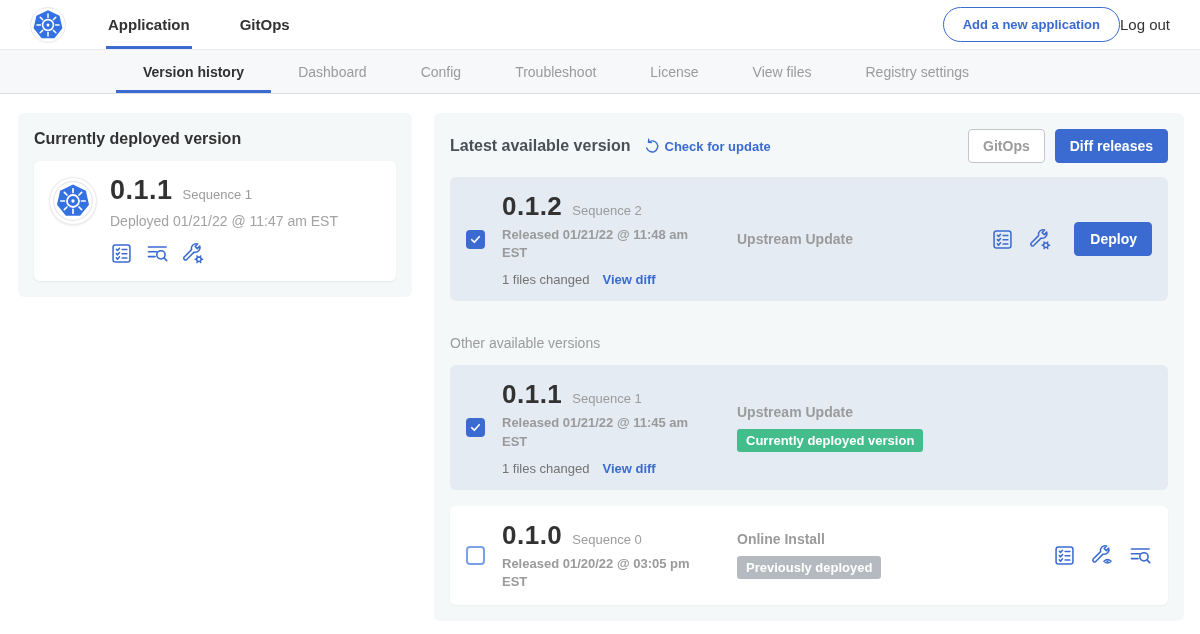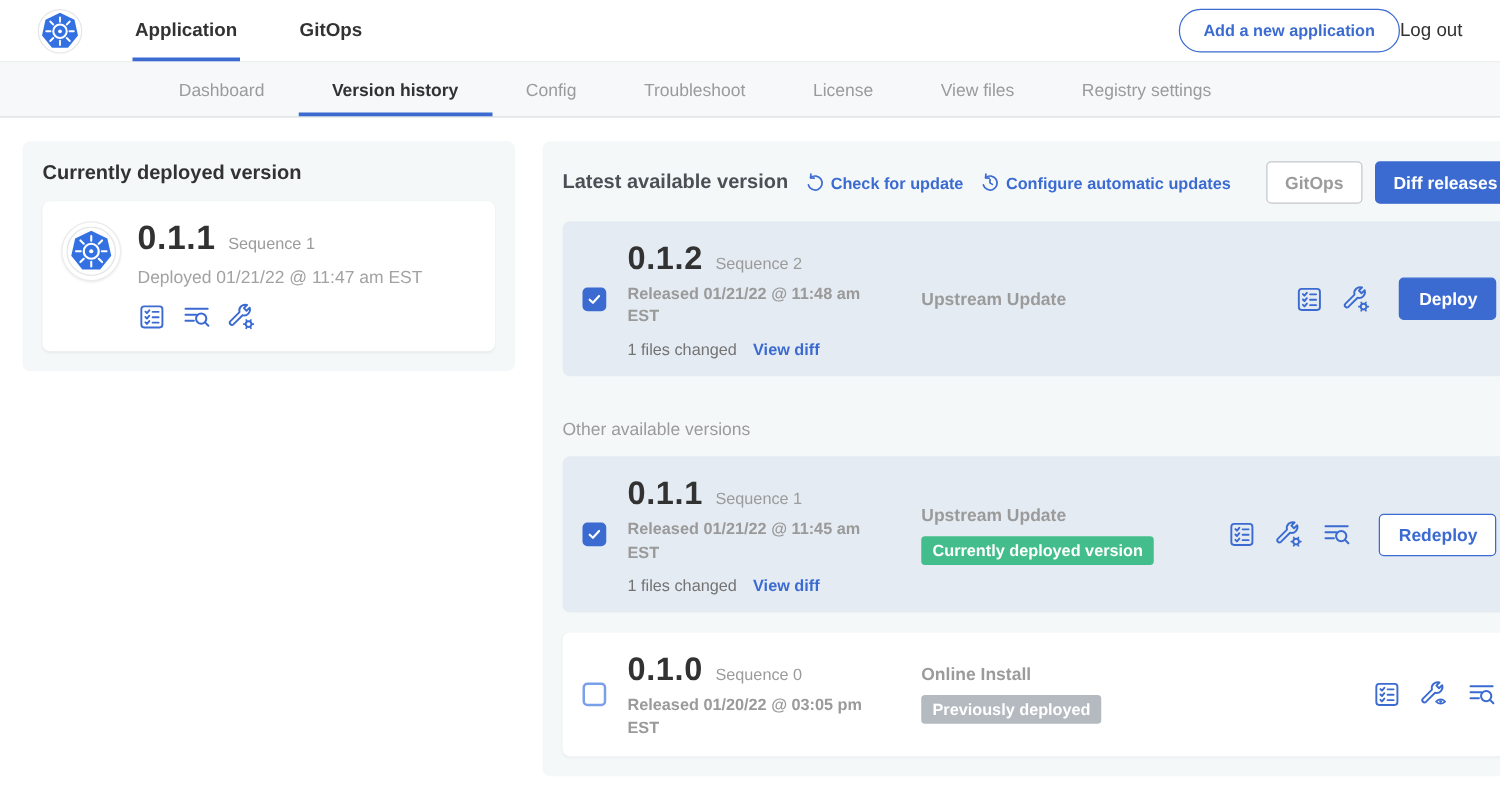--- a/index.html
+++ b/index.html
@@ -191,22 +191,22 @@
     <div class="topnav-tab active">Application</div>
     <div class="topnav-tab">GitOps</div>
   </nav>
   <div class="topnav-right">
     <button class="pill-btn">Add a new application</button>
     <span class="logout">Log out</span>
   </div>
 </header>
 
 <nav class="subnav">
+  <div class="subnav-tab active">Version history</div>
   <div class="subnav-tab">Dashboard</div>
-  <div class="subnav-tab active">Version history</div>
   <div class="subnav-tab">Config</div>
   <div class="subnav-tab">Troubleshoot</div>
   <div class="subnav-tab">License</div>
   <div class="subnav-tab">View files</div>
   <div class="subnav-tab">Registry settings</div>
 </nav>
 
 <main class="main">
 
   <section class="left-panel">
@@ -241,26 +241,20 @@
   <section class="right-panel">
 
     <div class="rp-header">
       <span class="rp-title">Latest available version</span>
       <span class="rp-link">
         <svg>
             <use href="#sym-refresh"></use>
           </svg>
         <span>Check for update</span>
       </span>
-      <span class="rp-link">
-        <svg>
-            <use href="#sym-autoupdate"></use>
-          </svg>
-        <span>Configure automatic updates</span>
-      </span>
       <div class="rp-actions">
         <button class="btn btn-cancel">GitOps</button>
         <button class="btn btn-primary">Diff releases</button>
       </div>
     </div>
 
     <div class="version-card highlight">
       <div class="checkbox checked">
         <svg>
             <use href="#sym-check"></use>
@@ -312,32 +306,20 @@
           <span>EST</span>
         </div>
         <div class="files-row">
           <span class="files-changed">1 files changed</span>
           <span class="view-diff">View diff</span>
         </div>
       </div>
       <div class="vsource">
         <span class="src-label">Upstream Update</span>
         <span class="badge green">Currently deployed version</span>
-      </div>
-      <div class="vactions">
-        <svg class="ic">
-            <use href="#sym-checklist"></use>
-          </svg>
-        <svg class="ic">
-            <use href="#sym-wrench-gear"></use>
-          </svg>
-        <svg class="ic">
-            <use href="#sym-viewfiles"></use>
-          </svg>
-        <button class="btn btn-outline">Redeploy</button>
       </div>
     </div>
 
     <div class="version-card plain">
       <div class="checkbox unchecked"></div>
       <div class="vinfo">
         <div class="ver-row">
           <span class="ver-num">0.1.0</span>
           <span class="ver-seq">Sequence 0</span>
         </div>

